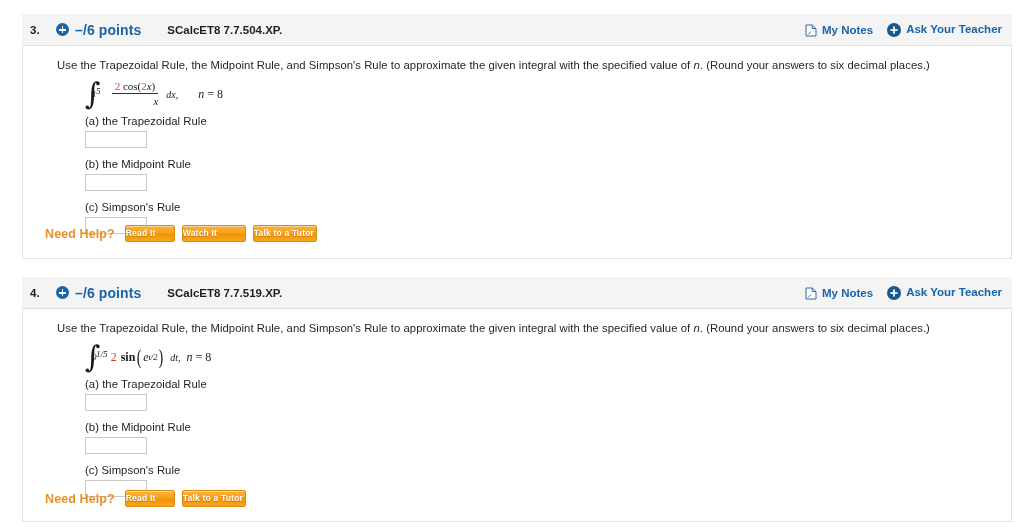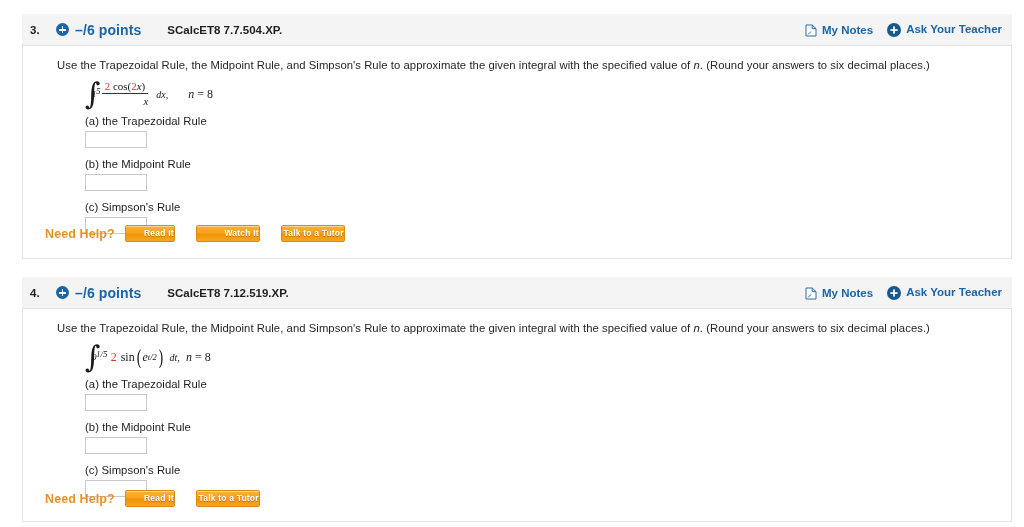--- a/index.html
+++ b/index.html
@@ -132,21 +132,21 @@
     position: absolute;
     bottom: 0px; left: 7px;
     font-size: 9px;
     font-family: "Liberation Serif", serif;
     font-style: italic;
   }
   .frac {
     display: inline-flex;
     flex-direction: column;
     align-items: flex-end;
-    margin: 0 3px 0 0;
+    margin: 0 3px 0 10px;
     font-family: "Liberation Serif", serif;
   }
   .frac .num {
     font-size: 11px;
     padding: 0 3px 1px 3px;
     border-bottom: 1px solid #333;
     line-height: 12px;
     white-space: nowrap;
   }
   .frac .den {
@@ -219,22 +219,22 @@
     text-align: right;
   }
   .helpbtn {
     font-size: 8.5px;
     font-weight: bold;
     color: #fff;
     background: linear-gradient(to bottom, #fbb03b 0%, #f7a21c 48%, #f39200 52%, #f6a623 100%);
     border: 1px solid #d98d10;
     border-radius: 2px;
     padding: 3px 0 3px 0;
-    margin-right: 21px;
-    text-align: right;
+    margin-right: 7px;
+    text-align: left;
     cursor: pointer;
     letter-spacing: .2px;
     text-shadow: 0 1px 0 rgba(140,80,0,.45);
     box-shadow: inset 0 1px 0 rgba(255,255,255,.45);
     line-height: 9px;
     font-family: "Liberation Sans", sans-serif;
   }
   .w-read  { width: 50px; }
   .w-watch { width: 64px; }
   .w-talk  { width: 64px; }
@@ -306,21 +306,21 @@
         <button class="helpbtn w-talk">Talk to a Tutor</button>
       </div>
     </div>
   </div>
 
   <div class="qcard q2">
     <div class="qhead">
       <span class="qnum">4.</span>
       <span class="plus-circle"></span>
       <span class="points">–/6 points</span>
-      <span class="qcode">SCalcET8 7.12.519.XP.</span>
+      <span class="qcode">SCalcET8 7.7.519.XP.</span>
 
       <div class="head-right">
         <a class="head-link">
           <svg class="note-icon" viewBox="0 0 12 13">
             <path d="M1 1h6.2L11 4.6V12H1z" fill="#fff" stroke="#2e6ca4" stroke-width="1"></path>
             <path d="M7.2 1v3.6H11" fill="none" stroke="#2e6ca4" stroke-width="1"></path>
             <path d="M3 10.5l3-3" stroke="#2e6ca4" stroke-width="1"></path>
           </svg>
           <span>My Notes</span>
         </a>
@@ -334,21 +334,21 @@
         </a>
       </div>
     </div>
 
     <div class="qbody q2">
       <p class="instr"><span>Use the Trapezoidal Rule, the Midpoint Rule, and Simpson's Rule to approximate the given integral with the specified value of </span><i>n</i><span>. (Round your answers to six decimal places.)</span></p>
 
       <div class="math">
         <span class="intsym">∫<span class="lim-up">1/5</span><span class="lim-lo">0</span></span>
         <span class="red mtxt" style="margin-left:9px;">2</span>
-        <span class="mtxt" style="margin-left:4px;">sin</span>
+        <span class="mtxt" style="margin-left:4px;font-weight:bold;">sin</span>
         <span class="paren-big">(</span>
         <span class="mvar">e</span>
           <span class="sup">t/2</span>
         <span class="paren-big">)</span>
         <span class="dx">dt,</span>
         <span class="nval" style="margin-left:6px;"><span class="v">n</span><span> = 8</span></span>
       </div>
 
       <div class="parts">
         <div class="part">

